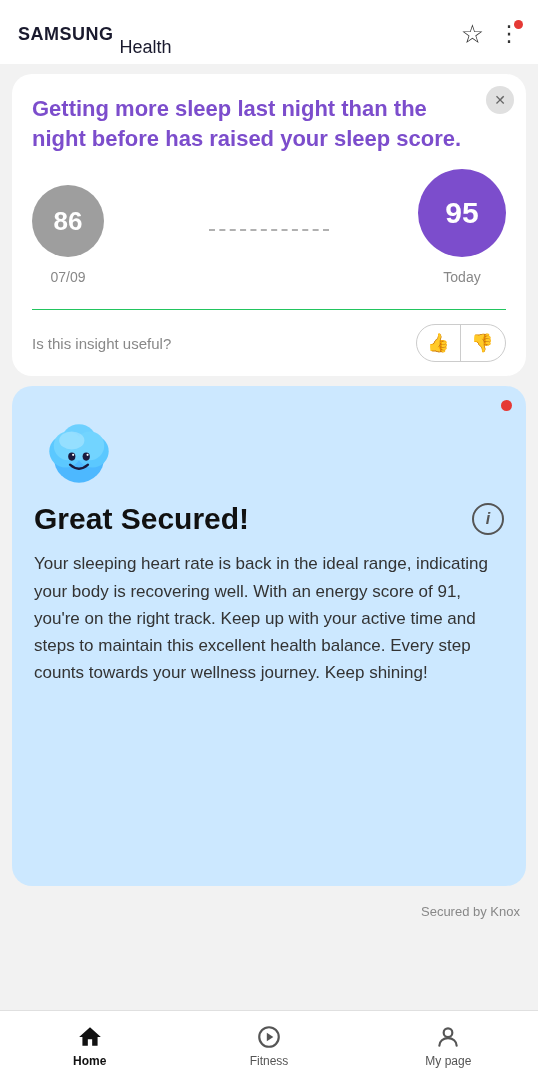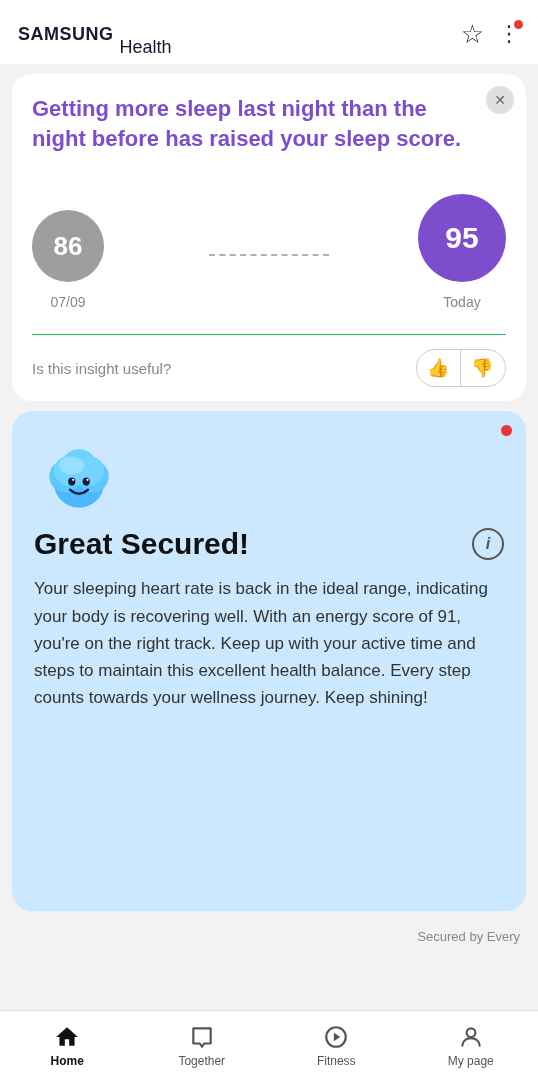--- a/index.html
+++ b/index.html
@@ -89,21 +89,21 @@
       justify-content: center;
       cursor: pointer;
       font-size: 14px;
       color: #666;
     }
     .sleep-card-title {
       font-size: 22px;
       font-weight: 600;
       color: #7c4dcc;
       line-height: 1.35;
-      margin-bottom: 41px;
+      margin-bottom: 16px;
       padding-right: 30px;
     }
 
     
     .score-comparison {
       display: flex;
       align-items: flex-end;
       justify-content: space-between;
       gap: 88px;
       padding-bottom: 8px;
@@ -391,40 +391,34 @@
 
   <div class="recovery-title-row">
     <span class="recovery-title">Great Secured!</span>
     <div class="info-icon">i</div>
   </div>
 
   <p class="recovery-body">Your sleeping heart rate is back in the ideal range, indicating your body is recovering well. With an energy score of 91, you're on the right track. Keep up with your active time and steps to maintain this excellent health balance. Every step counts towards your wellness journey. Keep shining!</p>
 </div>
 
 <div class="knox-row">
-  <span>Secured by Every</span>
+  <span>Secured by Knox</span>
 </div>
 
 <div class="bottom-spacer"></div>
 
 <nav class="bottom-nav">
 
   <div class="nav-item">
     <svg width="26" height="26" viewBox="0 0 24 24" fill="#111">
       <path d="M10 20v-6h4v6h5v-8h3L12 3 2 12h3v8z"></path>
     </svg>
     <span class="nav-label active">Home</span>
   </div>
 
-  <div class="nav-item">
-    <svg width="26" height="26" viewBox="0 0 24 24" fill="none" stroke="#555" stroke-width="2" stroke-linecap="round" stroke-linejoin="round">
-      <path d="M4 4 L20 4 L20 18 L14 18 L12 21 L10 18 L4 18 Z"></path>
-    </svg>
-    <span class="nav-label">Together</span>
-  </div>
 
   <div class="nav-item">
     <svg width="26" height="26" viewBox="0 0 24 24" fill="none" stroke="#555" stroke-width="2" stroke-linecap="round">
       <circle cx="12" cy="12" r="9"></circle>
       <polygon points="10,8 16,12 10,16" fill="#555" stroke="none"></polygon>
     </svg>
     <span class="nav-label">Fitness</span>
   </div>
 
   <div class="nav-item">

